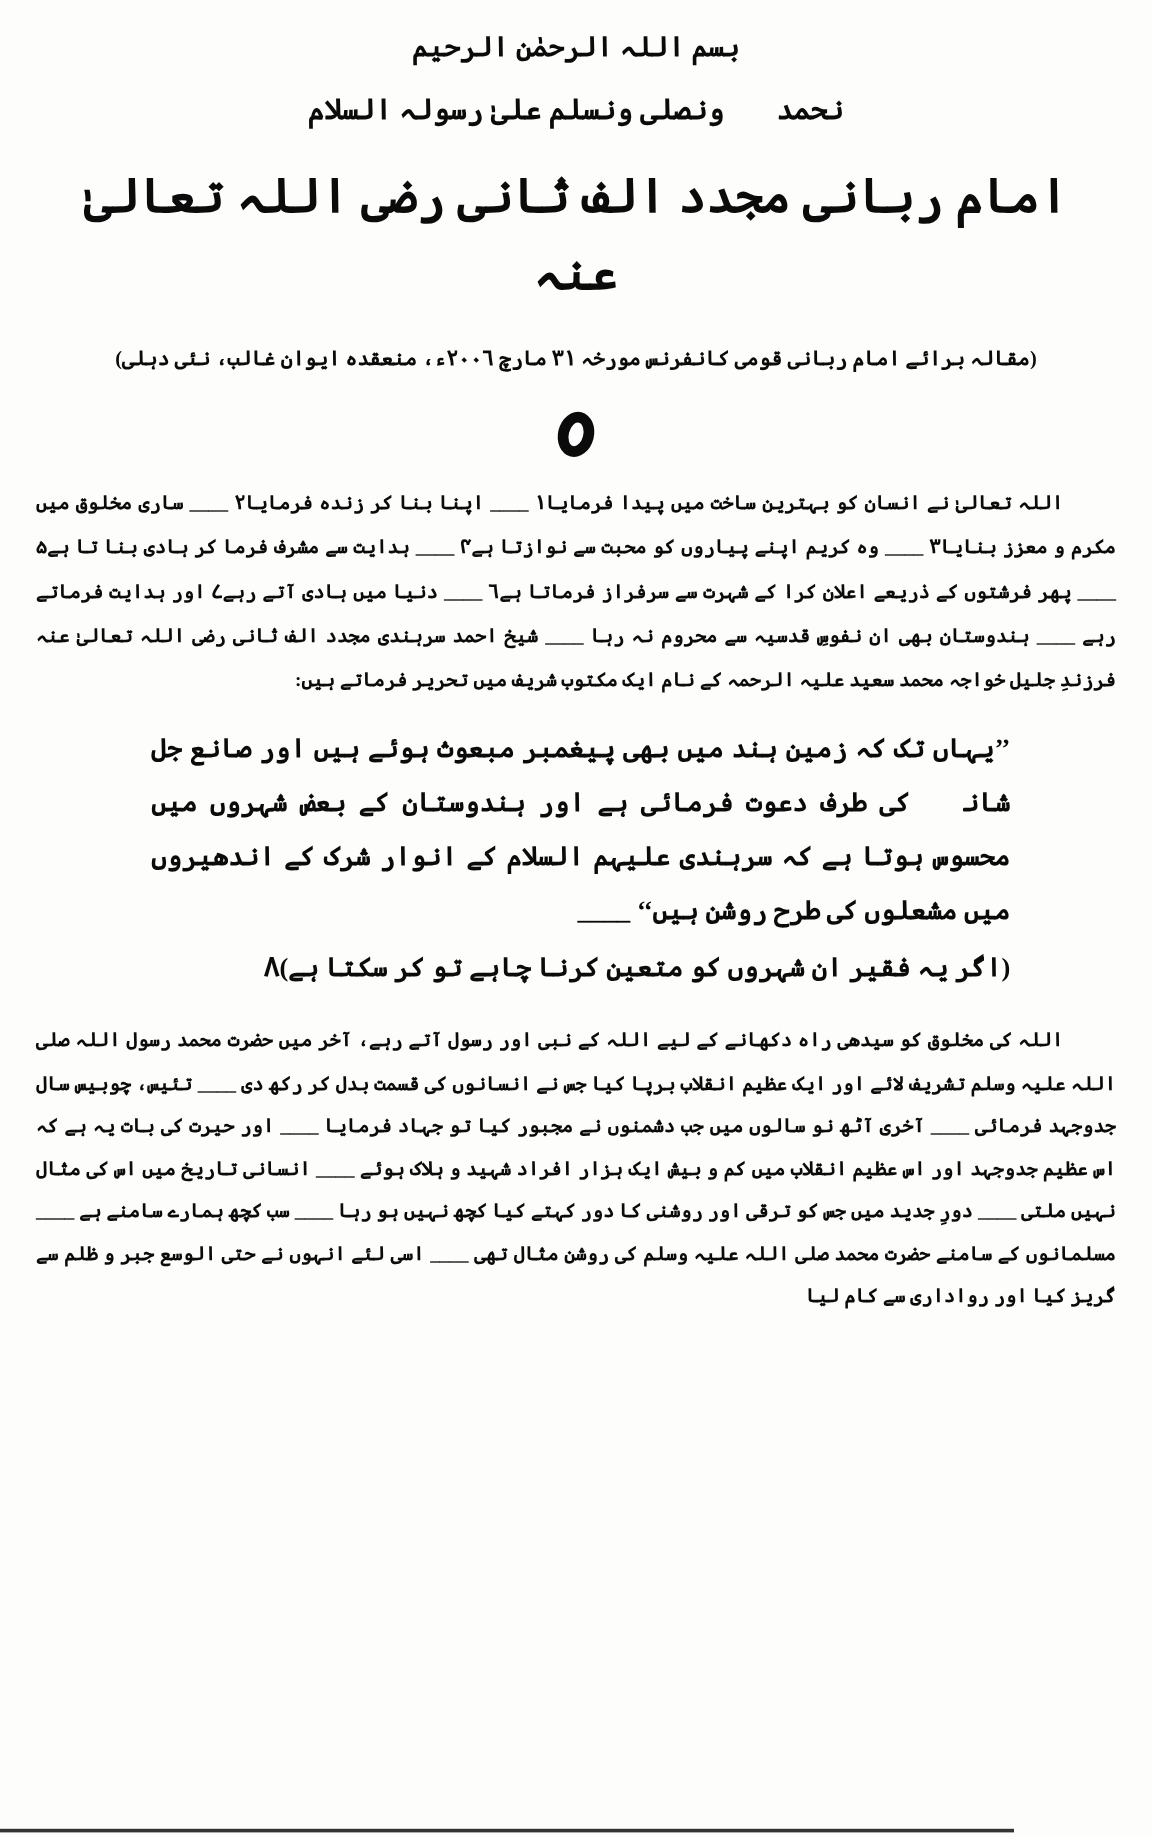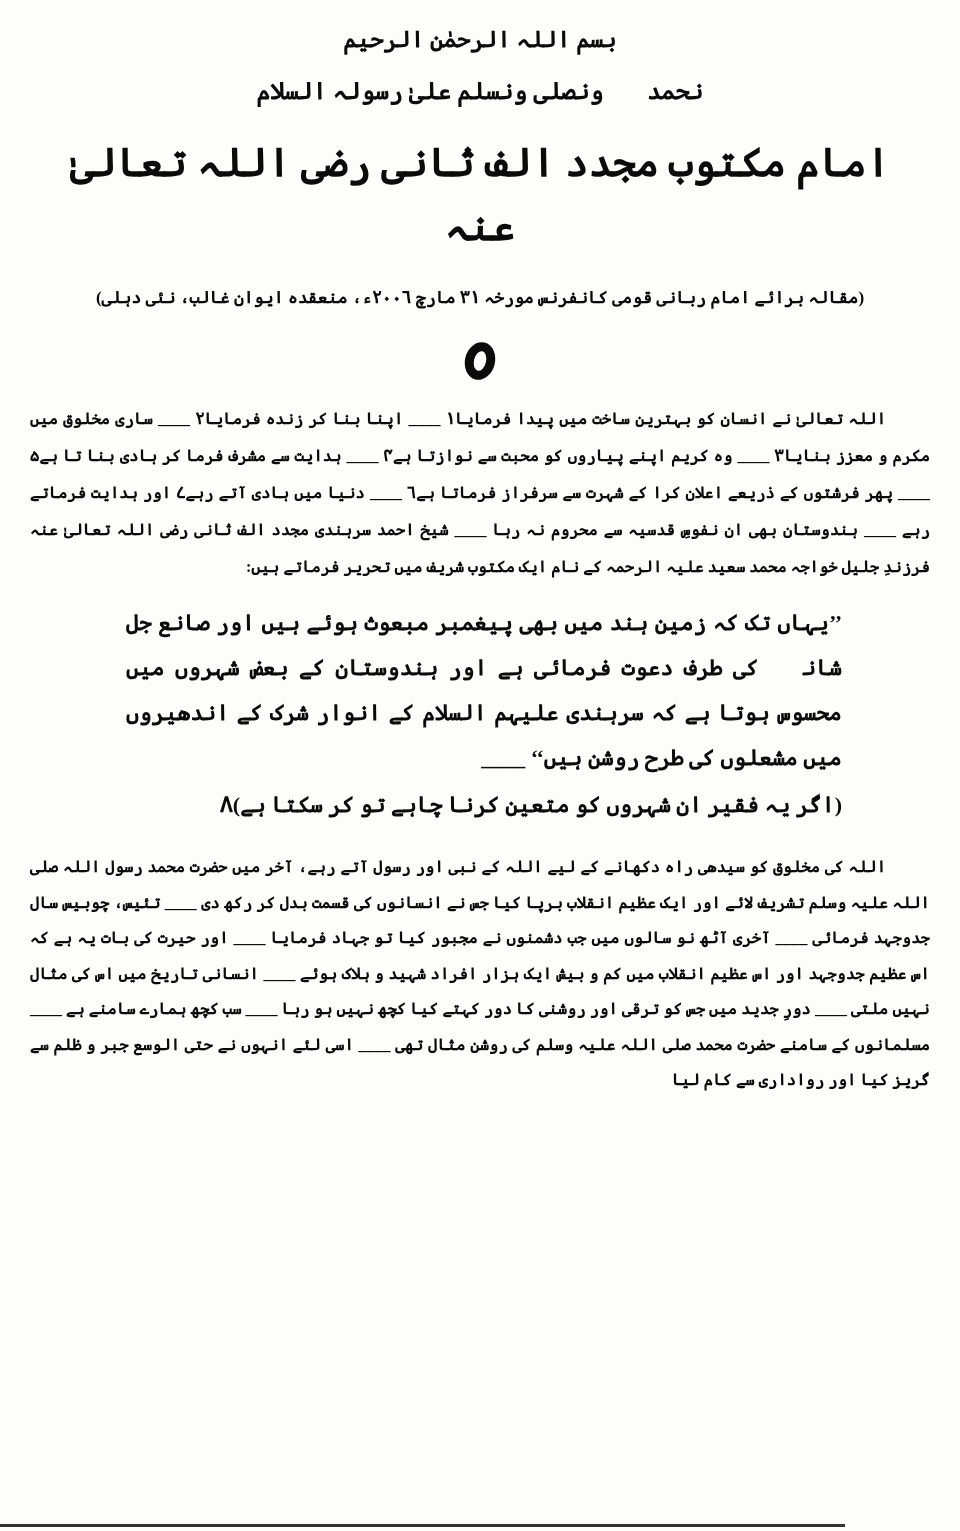--- a/index.html
+++ b/index.html
@@ -72,21 +72,21 @@
 </style>
 </head>
 <body>
 
 <div class="page">
 
   <div class="bismillah center">بسم اللہ الرحمٰن الرحیم</div>
 
   <div class="tasliya center">نحمدہٗ ونصلی ونسلم علیٰ رسولہ السلام</div>
 
-  <h1 class="title center">امام مکتوب مجدد الف ثانی رضی اللہ تعالیٰ عنہ</h1>
+  <h1 class="title center">امام ربانی مجدد الف ثانی رضی اللہ تعالیٰ عنہ</h1>
 
   <div class="subtitle center">(مقالہ برائے امام ربانی قومی کانفرنس مورخہ ۳۱ مارچ ۲۰۰۶ء، منعقدہ ایوان غالب، نئی دہلی)</div>
 
   <div class="ornament"></div>
 
   <p class="body-para">اللہ تعالیٰ نے انسان کو بہترین ساخت میں پیدا فرمایا۱ ____ اپنا بنا کر زندہ فرمایا۲ ____ ساری مخلوق میں مکرم و معزز بنایا۳ ____ وہ کریم اپنے پیاروں کو محبت سے نوازتا ہے۴ ____ ہدایت سے مشرف فرما کر ہادی بنا تا ہے۵ ____ پھر فرشتوں کے ذریعے اعلان کرا کے شہرت سے سرفراز فرماتا ہے۶ ____ دنیا میں ہادی آتے رہے۷ اور ہدایت فرماتے رہے ____ ہندوستان بھی ان نفوسِ قدسیہ سے محروم نہ رہا ____ شیخ احمد سرہندی مجدد الف ثانی رضی اللہ تعالیٰ عنہ فرزندِ جلیل خواجہ محمد سعید علیہ الرحمہ کے نام ایک مکتوب شریف میں تحریر فرماتے ہیں:</p>
 
   <div class="quote-block">
     <p>’’یہاں تک کہ زمین ہند میں بھی پیغمبر مبعوث ہوئے ہیں اور صانع جل شانہٗ کی طرف دعوت فرمائی ہے اور ہندوستان کے بعض شہروں میں محسوس ہوتا ہے کہ سرہندی علیہم السلام کے انوار شرک کے اندھیروں میں مشعلوں کی طرح روشن ہیں‘‘ ____</p>
     <p class="quote-note">(اگر یہ فقیر ان شہروں کو متعین کرنا چاہے تو کر سکتا ہے)۸</p>

